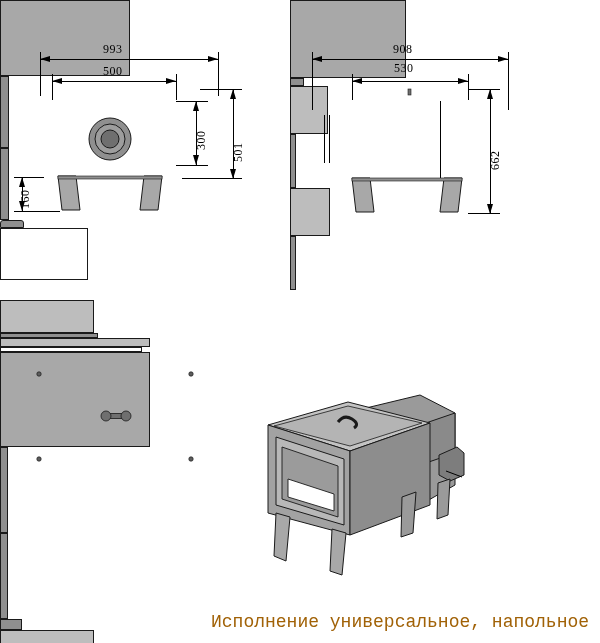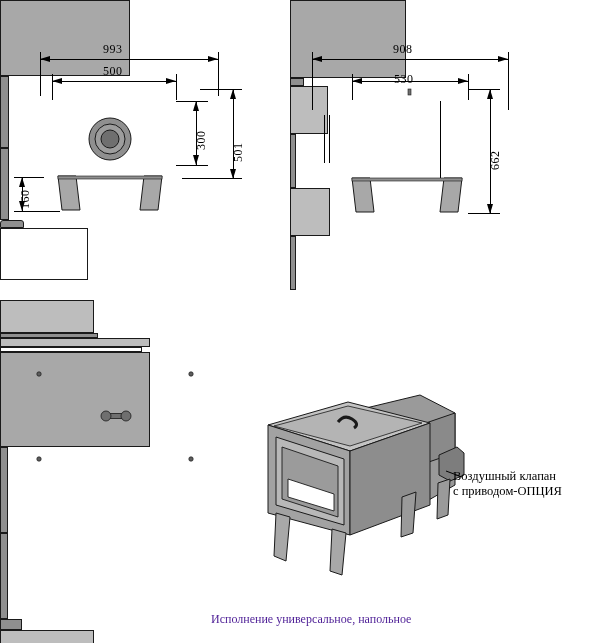--- a/index.html
+++ b/index.html
@@ -32,23 +32,23 @@
     color: #000;
     white-space: nowrap;
   }
   .dim-label.vert {
     transform: rotate(-90deg);
     transform-origin: left top;
   }
 
   .caption {
     position: absolute;
-    font-family: Liberation Serif, serif;
-    font-size: 12px;
-    color: #4c1d95;
+    font-family: Liberation Mono, monospace;
+    font-size: 18px;
+    color: #a16207;
     white-space: nowrap;
   }
 
   .note {
     position: absolute;
     font-family: "Liberation Serif", serif;
     font-size: 12.5px;
     color: #000;
     white-space: nowrap;
     line-height: 15px;
@@ -163,21 +163,21 @@
 
     <div class="ln-h" style="left:62px;top:81px;width:116px;"></div>
     <div class="ln-v" style="left:62px;top:74px;height:26px;"></div>
     <div class="ln-v" style="left:178px;top:74px;height:26px;"></div>
     <svg class="abs" style="left:62px;top:77px;width:12px;height:9px;">
         <path d="M0 4 L10 1 L10 7 Z" fill="#000"></path>
       </svg>
     <svg class="abs" style="left:166px;top:77px;width:12px;height:9px;">
         <path d="M12 4 L2 1 L2 7 Z" fill="#000"></path>
       </svg>
-    <div class="dim-label" style="left:104px;top:72px;">530</div>
+    <div class="dim-label" style="left:104px;top:61px;">530</div>
 
     <div class="fill-grey" style="left:62px;top:101px;width:116px;height:78px;"></div>
 
     <div class="fill-grey-d" style="left:112px;top:94px;width:14px;height:8px;"></div>
     <svg class="abs" style="left:117px;top:89px;width:5px;height:6px;">
         <rect x="1" y="0" width="3" height="6" fill="#6f6f6f" stroke="#1a1a1a" stroke-width="0.6"></rect>
       </svg>
 
     <div class="fill-grey-l" style="left:25px;top:115px;width:38px;height:48px;"></div>
     <div class="fill-grey-d" style="left:25px;top:112px;width:6px;height:54px;"></div>
@@ -261,21 +261,17 @@
       <polygon points="100,76 180,48 180,130 100,160" fill="#8d8d8d" stroke="#1a1a1a" stroke-width="1"></polygon>
 
       <polygon points="26,138 40,142 36,186 24,181" fill="#a8a8a8" stroke="#1a1a1a" stroke-width="1"></polygon>
       <polygon points="82,154 96,158 92,200 80,196" fill="#a8a8a8" stroke="#1a1a1a" stroke-width="1"></polygon>
       <polygon points="152,122 166,117 163,158 151,162" fill="#9a9a9a" stroke="#1a1a1a" stroke-width="1"></polygon>
       <polygon points="188,108 200,104 198,140 187,144" fill="#9a9a9a" stroke="#1a1a1a" stroke-width="1"></polygon>
 
       <path d="M196 96 L212 102" fill="none" stroke="#000" stroke-width="1"></path>
     </svg>
 
-    <div class="note" style="left:203px;top:94px;">
-      <span>Воздушный клапан</span><br>
-      <span>с приводом-ОПЦИЯ</span>
-    </div>
   </div>
 
   <div class="caption" style="left:211px;top:612px;">Исполнение универсальное, напольное</div>
 
 </div>
 
 </body></html>

